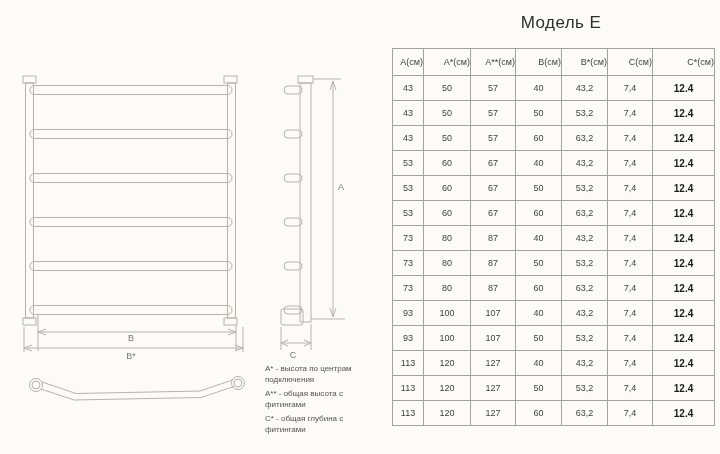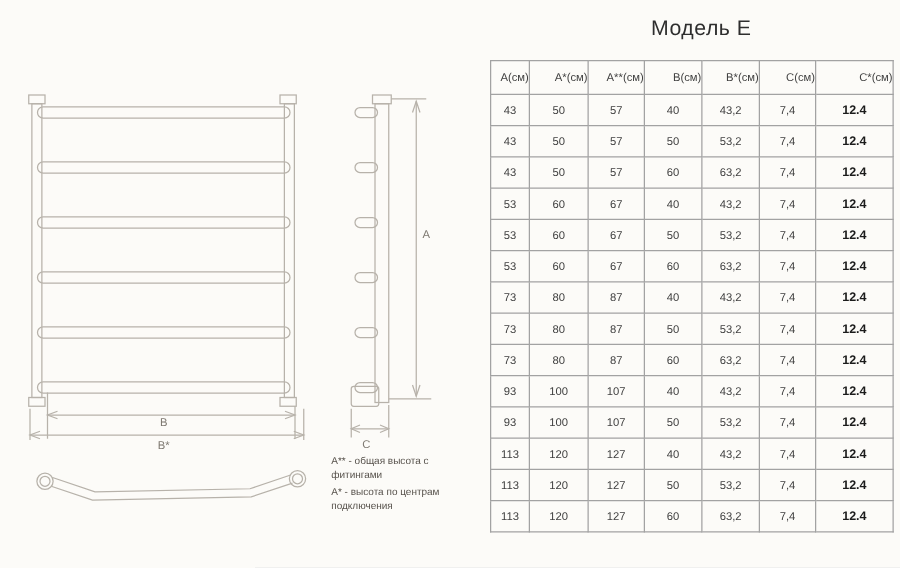--- a/index.html
+++ b/index.html
@@ -257,17 +257,18 @@
           <td>127</td>
           <td>60</td>
           <td>63,2</td>
           <td>7,4</td>
           <td class="c-star">12.4</td>
         </tr>
       </tbody>
   </table>
 
   <div class="legend">
+    <div class="legend-item">А* - высота по центрам подключения</div>
     <div class="legend-item">А** - общая высота с фитингами</div>
-    <div class="legend-item">А* - высота по центрам подключения</div>
+    <div class="legend-item">С* - общая глубина с фитингами</div>
   </div>
 
 </div>
 
 </body></html>

